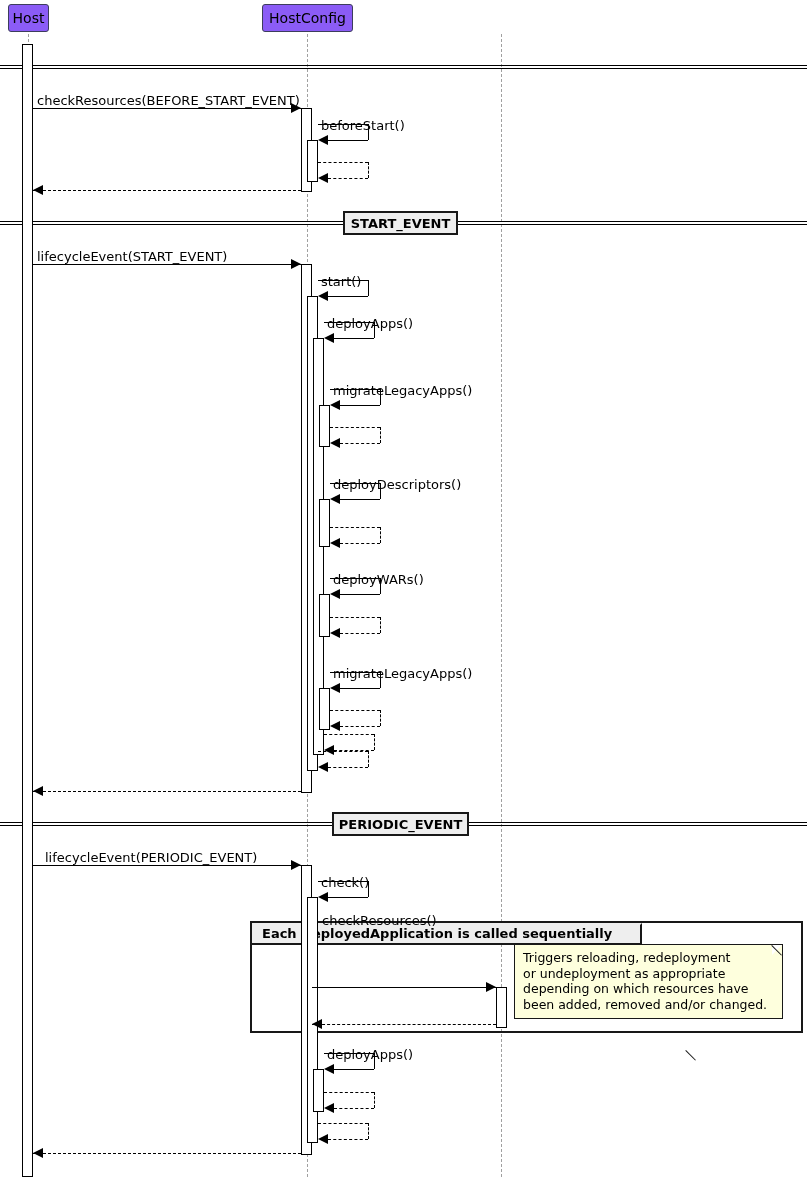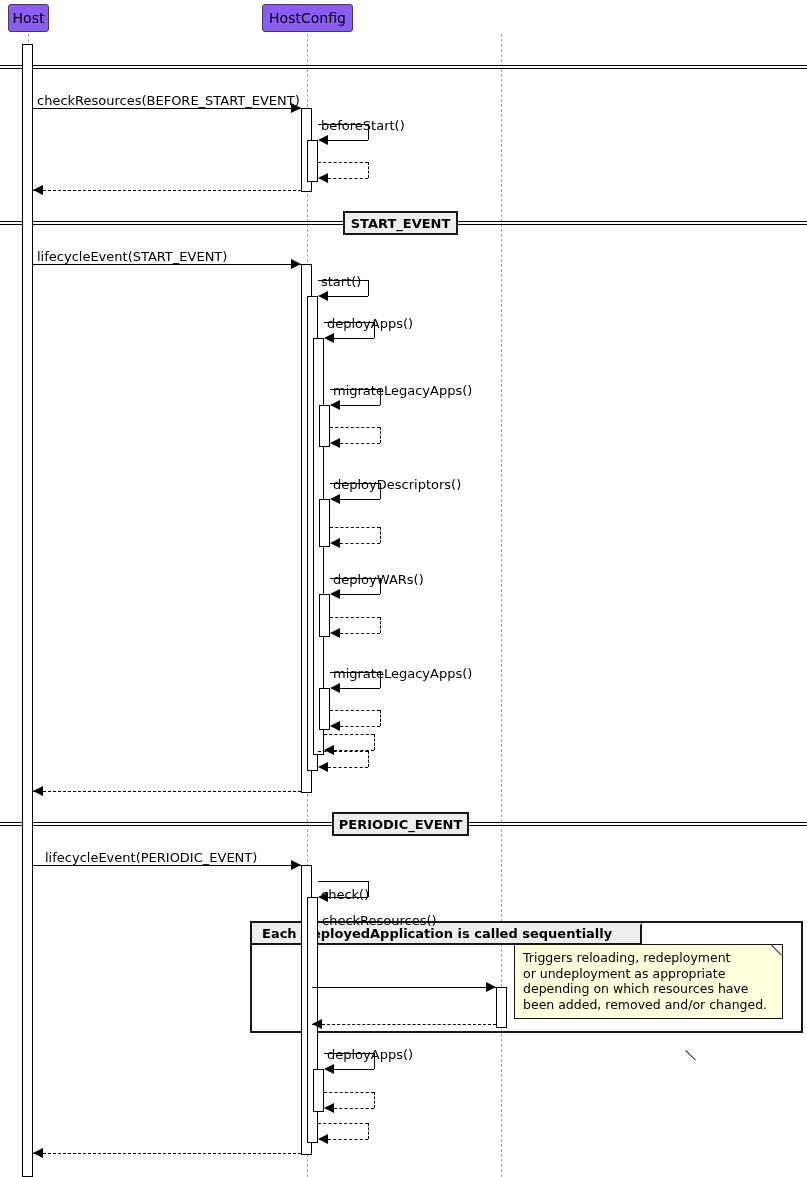--- a/index.html
+++ b/index.html
@@ -281,21 +281,21 @@
     <div class="arrow-left" style="left: 318px; top: 762px;"></div>
     <div class="msg-line dotted" style="left: 33px; top: 791px; width: 268px;"></div>
     <div class="arrow-left" style="left: 33px; top: 786px;"></div>
     <div class="msg-line" style="left: 33px; top: 865px; width: 268px;"></div>
     <div class="arrow-right" style="left: 291px; top: 860px;"></div>
     <div class="msg-label" style="left: 37px; top: 851px; margin-left: 8px;">lifecycleEvent(PERIODIC_EVENT)</div>
     <div class="msg-line" style="left: 318px; top: 881px; width: 50px;"></div>
     <div class="v-line" style="left: 368px; top: 881px; height: 16px;"></div>
     <div class="msg-line" style="left: 328px; top: 897px; width: 40px;"></div>
     <div class="arrow-left" style="left: 318px; top: 892px;"></div>
-    <div class="msg-label" style="left: 321px; top: 876px; margin-top: 12px;">check()</div>
+    <div class="msg-label" style="left: 321px; top: 876px;">check()</div>
     <div class="msg-line" style="left: 312px; top: 987px; width: 184px;"></div>
     <div class="arrow-right" style="left: 486px; top: 982px;"></div>
     <div class="msg-label" style="left: 322px; top: 914px;">checkResources()</div>
     <div class="msg-line dotted" style="left: 312px; top: 1024px; width: 184px;"></div>
     <div class="arrow-left" style="left: 312px; top: 1019px;"></div>
     <div class="msg-line" style="left: 324px; top: 1053px; width: 50px;"></div>
     <div class="v-line" style="left: 374px; top: 1053px; height: 16px;"></div>
     <div class="msg-line" style="left: 334px; top: 1069px; width: 40px;"></div>
     <div class="arrow-left" style="left: 324px; top: 1064px;"></div>
     <div class="msg-label" style="left: 327px; top: 1048px;">deployApps()</div>

